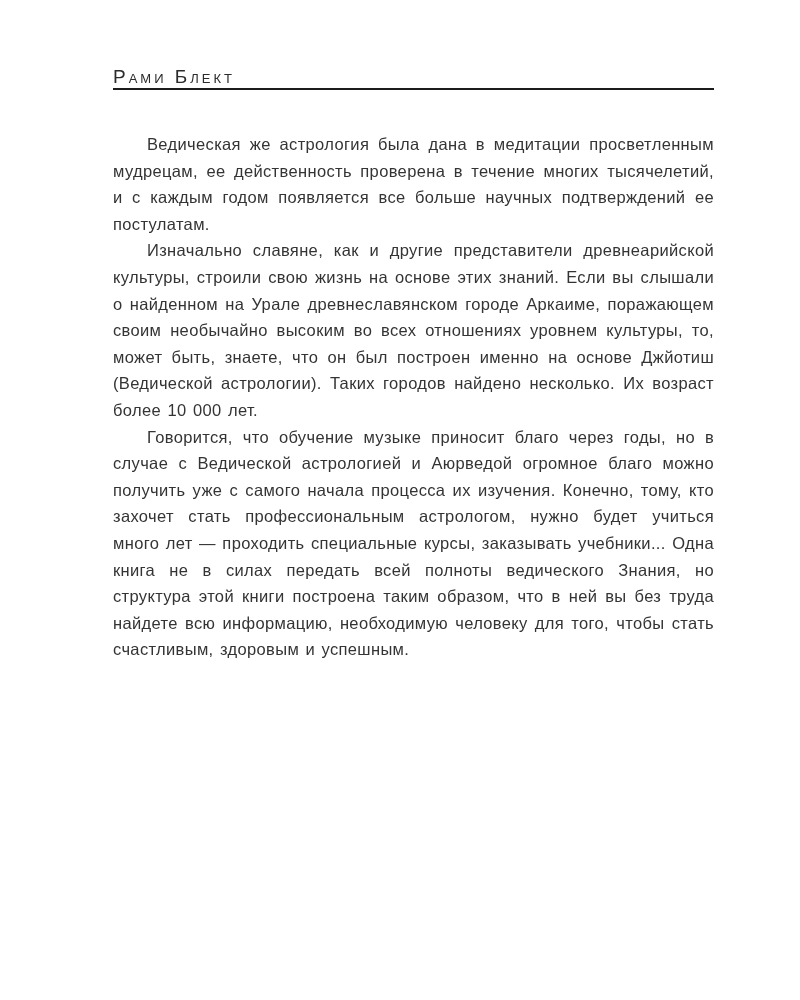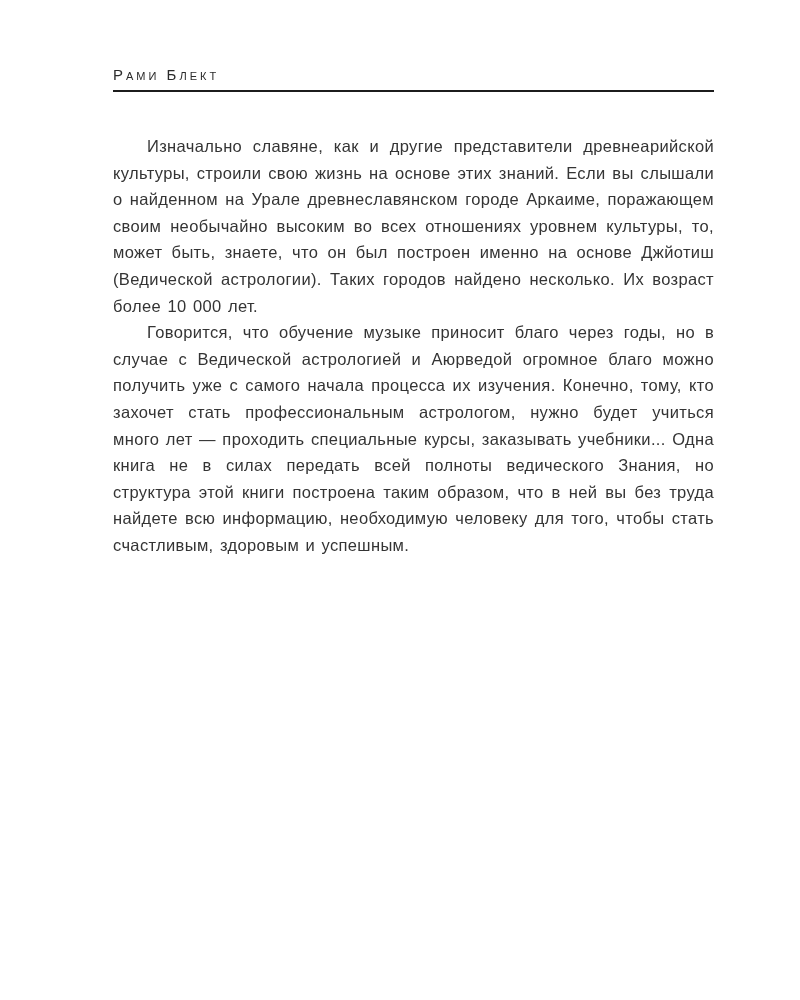--- a/index.html
+++ b/index.html
@@ -16,25 +16,24 @@
       font-family: "Liberation Sans", sans-serif;
     }
     .content {
       position: absolute;
       left: 113px;
       top: 66px;
       width: 601px;
     }
     .running-head {
       display: block;
-      font-size: 15px;
+      font-size: 19px;
       font-variant: small-caps;
       letter-spacing: 3px;
       color: #2b2b2b;
-      padding-bottom: 7px;
     }
     .header-rule {
       width: 100%;
       height: 0;
       border-bottom: 2px solid #1c1c1c;
     }
     .body-text {
       margin-top: 41px;
       color: #343434;
       font-size: 16.5px;
@@ -55,18 +54,19 @@
 <body>
 
 <div class="page">
   <div class="content">
 
     <span class="running-head">Рами Блект</span>
 
     <div class="header-rule"></div>
 
     <div class="body-text">
+      <p>Ведическая же астрология была дана в медитации просветленным мудрецам, ее действенность проверена в течение многих тысячелетий, и с каждым годом появляется все больше научных подтверждений ее постулатам.</p>
       <p>Изначально славяне, как и другие представители древнеарийской культуры, строили свою жизнь на основе этих знаний. Если вы слышали о найденном на Урале древнеславянском городе Аркаиме, поражающем своим необычайно высоким во всех отношениях уровнем культуры, то, может быть, знаете, что он был построен именно на основе Джйотиш (Ведической астрологии). Таких городов найдено несколько. Их возраст более 10 000 лет.</p>
       <p>Говорится, что обучение музыке приносит благо через годы, но в случае с Ведической астрологией и Аюрведой огромное благо можно получить уже с самого начала процесса их изучения. Конечно, тому, кто захочет стать профессиональным астрологом, нужно будет учиться много лет — проходить специальные курсы, заказывать учебники... Одна книга не в силах передать всей полноты ведического Знания, но структура этой книги построена таким образом, что в ней вы без труда найдете всю информацию, необходимую человеку для того, чтобы стать счастливым, здоровым и успешным.</p>
     </div>
 
   </div>
 </div>
 
 </body></html>

